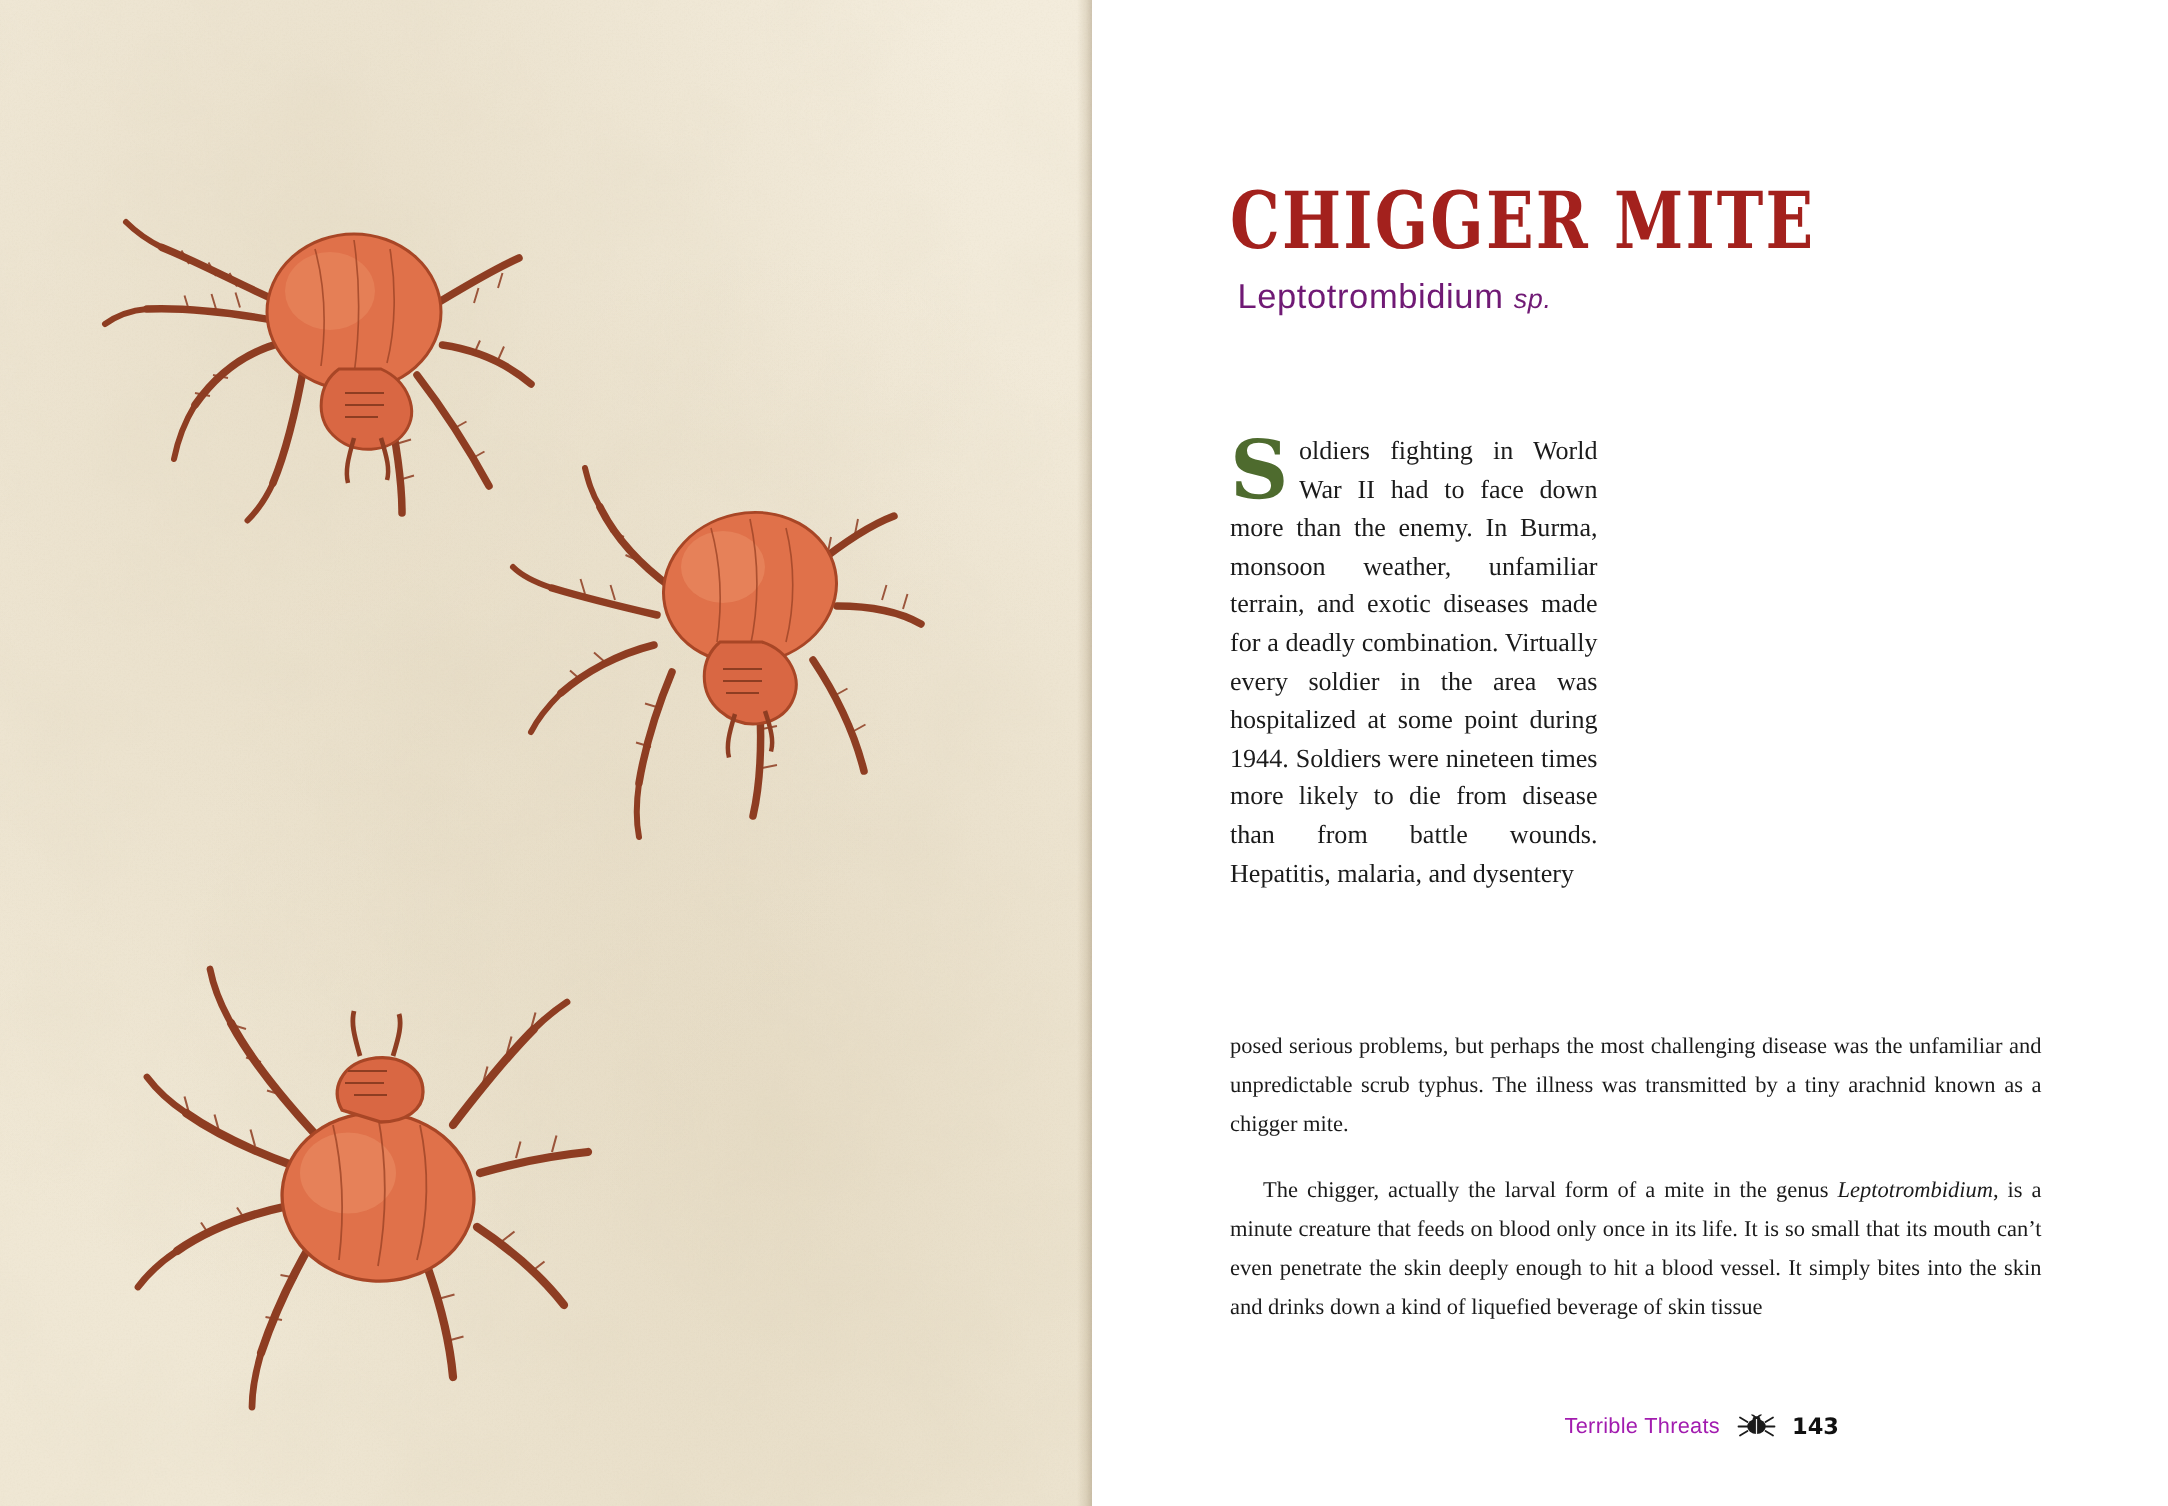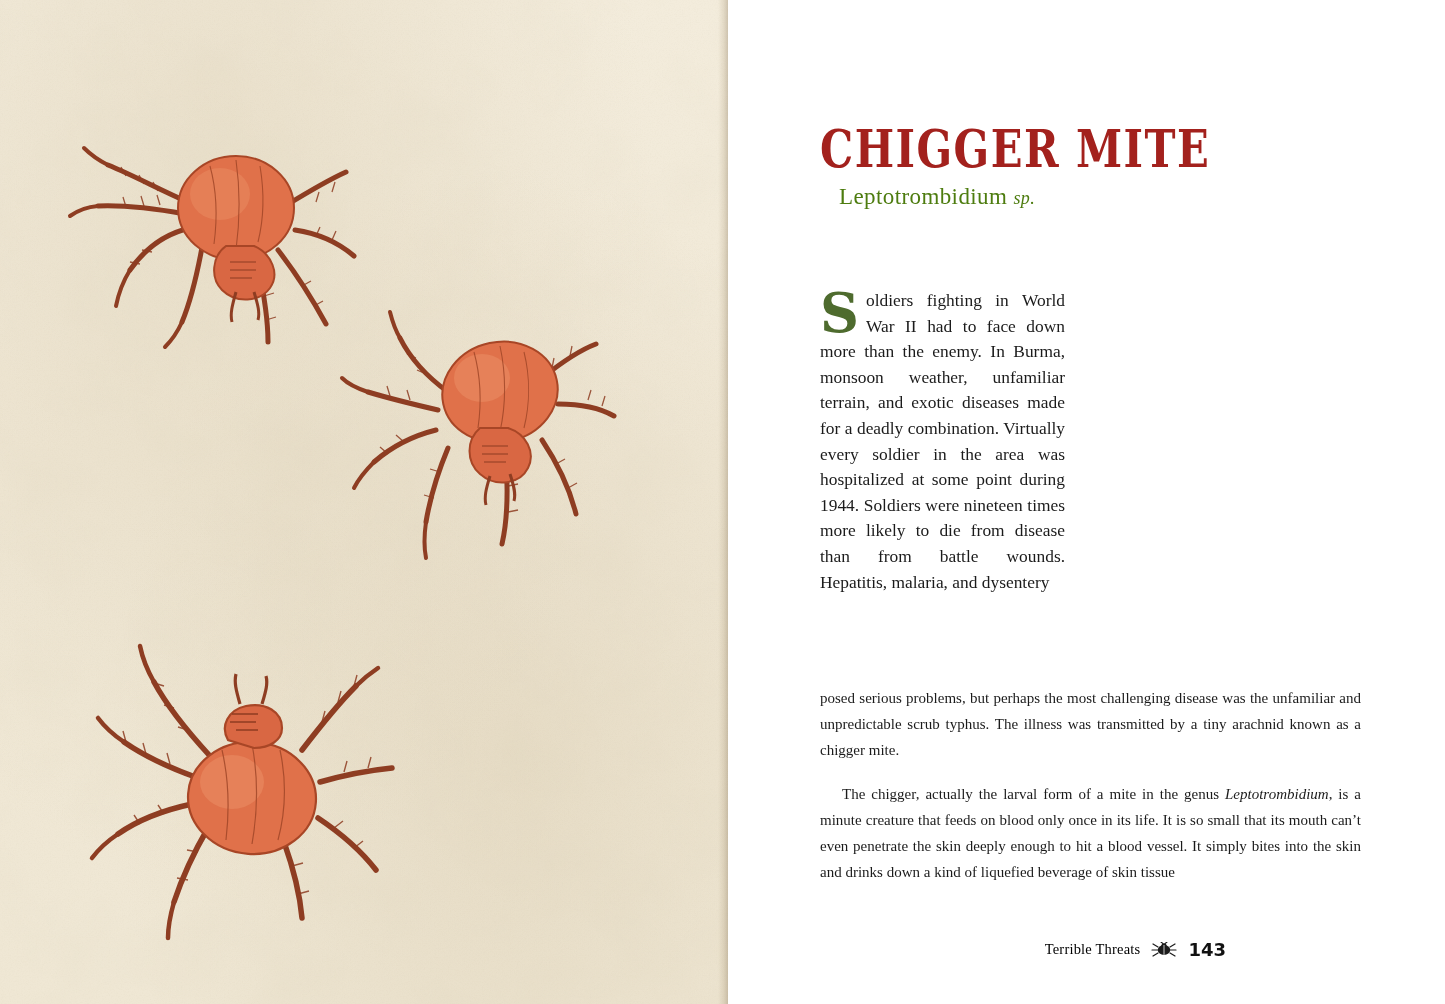--- a/index.html
+++ b/index.html
@@ -36,23 +36,23 @@
     font-family:"DejaVu Serif", serif;
     font-weight:bold;
     font-size:43px;
     letter-spacing:1.5px;
     color:#a3211d;
     transform:scaleY(1.22) scaleX(.97);
     transform-origin:left top;
     white-space:nowrap;
   }
   .subtitle{
-    position:absolute;left:111px;top:184px;
-    font-family:Liberation Serif, serif;
-    font-size:23px;color:#4d7c0f;letter-spacing:.4px;
+    position:absolute;left:97px;top:184px;
+    font-family:Liberation Sans, sans-serif;
+    font-size:23px;color:#701a75;letter-spacing:.4px;
   }
   .subtitle .sp{font-style:italic;font-size:18px;}
 
   .body-col{
     position:absolute;left:92px;top:288px;width:245px;
     font-size:17.4px;line-height:25.6px;color:#1b1b1b;
     text-align:justify;
     -webkit-hyphens:auto;hyphens:auto;
   }
   .dropcap{
@@ -72,26 +72,26 @@
   .body-wide p+p{text-indent:22px;margin-top:19px;}
   .body-wide i{font-style:italic;}
 
   
   .footer{
     position:absolute;left:0;right:0;bottom:44px;
     display:flex;align-items:center;justify-content:flex-end;
     padding-right:92px;gap:11px;
   }
   .footer-text{
-    font-family:Liberation Serif, serif;
-    font-size:14.5px;color:#000000;letter-spacing:.2px;
+    font-family:Liberation Sans, sans-serif;
+    font-size:14.5px;color:#a21caf;letter-spacing:.2px;
   }
   .footer-num{
     font-family:"DejaVu Sans", sans-serif;
-    font-weight:bold;font-size:18px;color:#111;
+    font-weight:bold;font-size:15px;color:#111;
   }
   .bug-icon{display:block;}
 
   
   .mite{position:absolute;}
 </style>
 </head>
 <body>
 
 <div class="spread">

